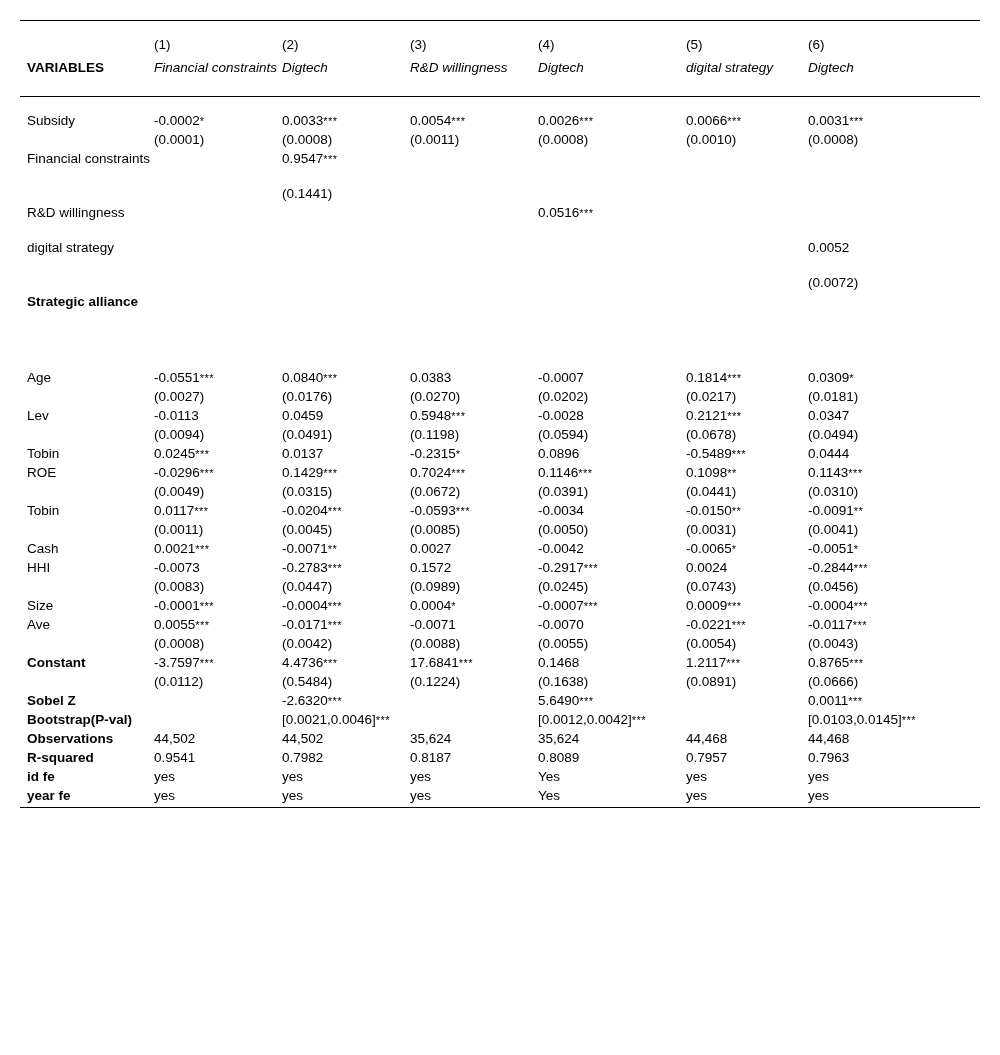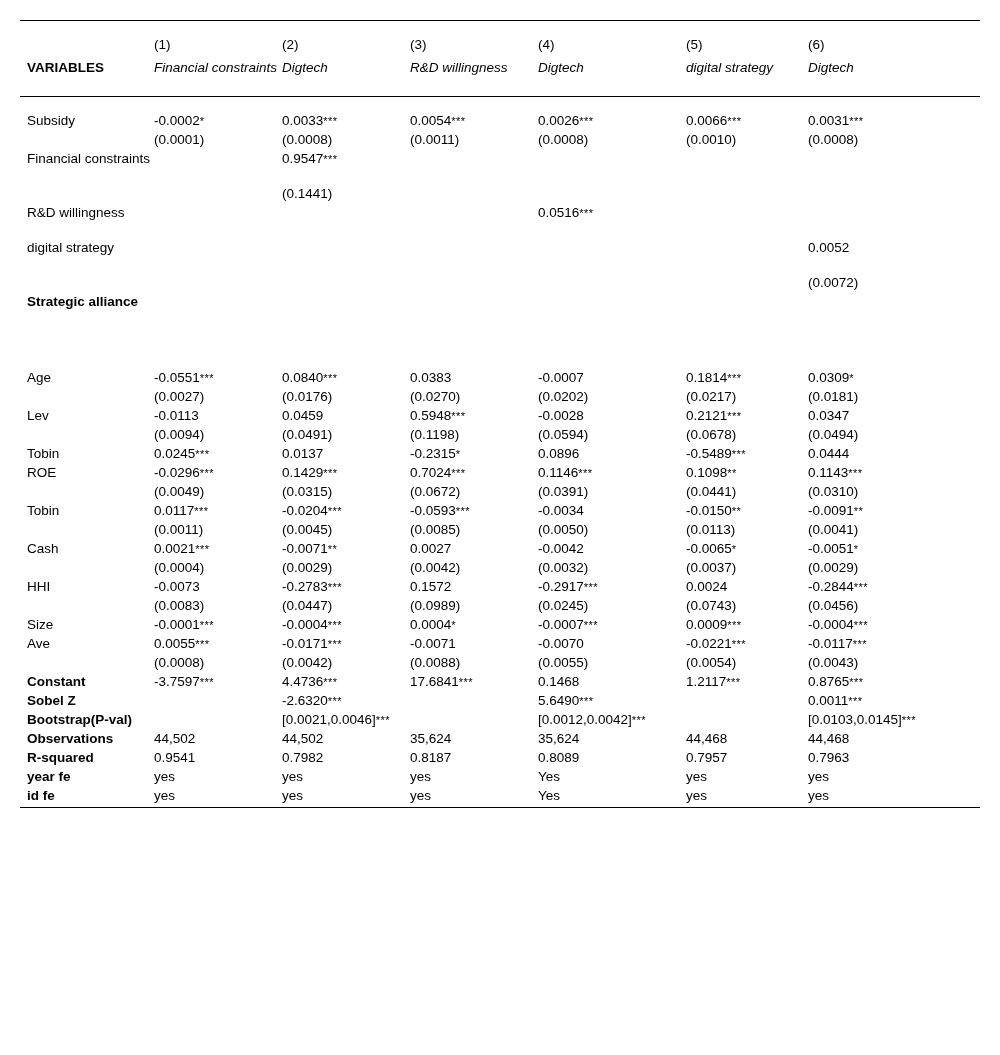--- a/index.html
+++ b/index.html
@@ -355,43 +355,34 @@
           <td><span class="val">-0.0034</span></td>
           <td><span class="val">-0.0150<sup class="stars">**</sup></span></td>
           <td><span class="val">-0.0091<sup class="stars">**</sup></span></td>
         </tr>
         <tr class="r-se">
           <td>&nbsp;</td>
           <td><span class="val">(0.0011)</span></td>
           <td><span class="val">(0.0045)</span></td>
           <td><span class="val">(0.0085)</span></td>
           <td><span class="val">(0.0050)</span></td>
-          <td><span class="val">(0.0113)</span></td>
+          <td><span class="val">(0.0031)</span></td>
           <td><span class="val">(0.0041)</span></td>
         </tr>
         <tr class="r-coef">
           <td>
             <div class="lbl ital">Cash</div>
           </td>
           <td><span class="val">0.0021<sup class="stars">***</sup></span></td>
           <td><span class="val">-0.0071<sup class="stars">**</sup></span></td>
           <td><span class="val">0.0027</span></td>
           <td><span class="val">-0.0042</span></td>
           <td><span class="val">-0.0065<sup class="stars">*</sup></span></td>
           <td><span class="val">-0.0051<sup class="stars">*</sup></span></td>
         </tr>
-        <tr class="r-se">
-          <td>&nbsp;</td>
-          <td><span class="val">(0.0004)</span></td>
-          <td><span class="val">(0.0029)</span></td>
-          <td><span class="val">(0.0042)</span></td>
-          <td><span class="val">(0.0032)</span></td>
-          <td><span class="val">(0.0037)</span></td>
-          <td><span class="val">(0.0029)</span></td>
-        </tr>
         <tr class="r-coef">
           <td>
             <div class="lbl ital">HHI</div>
           </td>
           <td><span class="val">-0.0073</span></td>
           <td><span class="val">-0.2783<sup class="stars">***</sup></span></td>
           <td><span class="val">0.1572</span></td>
           <td><span class="val">-0.2917<sup class="stars">***</sup></span></td>
           <td><span class="val">0.0024</span></td>
           <td><span class="val">-0.2844<sup class="stars">***</sup></span></td>
@@ -440,20 +431,29 @@
           <td>
             <div class="lbl up">Constant</div>
           </td>
           <td><span class="val">-3.7597<sup class="stars">***</sup></span></td>
           <td><span class="val">4.4736<sup class="stars">***</sup></span></td>
           <td><span class="val">17.6841<sup class="stars">***</sup></span></td>
           <td><span class="val">0.1468</span></td>
           <td><span class="val">1.2117<sup class="stars">***</sup></span></td>
           <td><span class="val">0.8765<sup class="stars">***</sup></span></td>
         </tr>
+        <tr class="r-se">
+          <td>&nbsp;</td>
+          <td><span class="val">(0.0112)</span></td>
+          <td><span class="val">(0.5484)</span></td>
+          <td><span class="val">(0.1224)</span></td>
+          <td><span class="val">(0.1638)</span></td>
+          <td><span class="val">(0.0891)</span></td>
+          <td><span class="val">(0.0666)</span></td>
+        </tr>
         <tr class="r-tall">
           <td>
             <div class="lbl up">Sobel Z</div>
           </td>
           <td>&nbsp;</td>
           <td><span class="val">-2.6320<sup class="stars">***</sup></span></td>
           <td>&nbsp;</td>
           <td><span class="val">5.6490<sup class="stars">***</sup></span></td>
           <td>&nbsp;</td>
           <td><span class="val">0.0011<sup class="stars">***</sup></span></td>
@@ -486,32 +486,32 @@
           </td>
           <td><span class="val">0.9541</span></td>
           <td><span class="val">0.7982</span></td>
           <td><span class="val">0.8187</span></td>
           <td><span class="val">0.8089</span></td>
           <td><span class="val">0.7957</span></td>
           <td><span class="val">0.7963</span></td>
         </tr>
         <tr class="foot">
           <td>
+            <div class="lbl up">id fe</div>
+          </td>
+          <td><span class="val">yes</span></td>
+          <td><span class="val">yes</span></td>
+          <td><span class="val">yes</span></td>
+          <td><span class="val">Yes</span></td>
+          <td><span class="val">yes</span></td>
+          <td><span class="val">yes</span></td>
+        </tr>
+        <tr class="foot">
+          <td>
             <div class="lbl up">year fe</div>
-          </td>
-          <td><span class="val">yes</span></td>
-          <td><span class="val">yes</span></td>
-          <td><span class="val">yes</span></td>
-          <td><span class="val">Yes</span></td>
-          <td><span class="val">yes</span></td>
-          <td><span class="val">yes</span></td>
-        </tr>
-        <tr class="foot">
-          <td>
-            <div class="lbl up">id fe</div>
           </td>
           <td><span class="val">yes</span></td>
           <td><span class="val">yes</span></td>
           <td><span class="val">yes</span></td>
           <td><span class="val">Yes</span></td>
           <td><span class="val">yes</span></td>
           <td><span class="val">yes</span></td>
         </tr>
         <tr class="rule-bottom">
           <td class="spacer-rule">&nbsp;</td>

